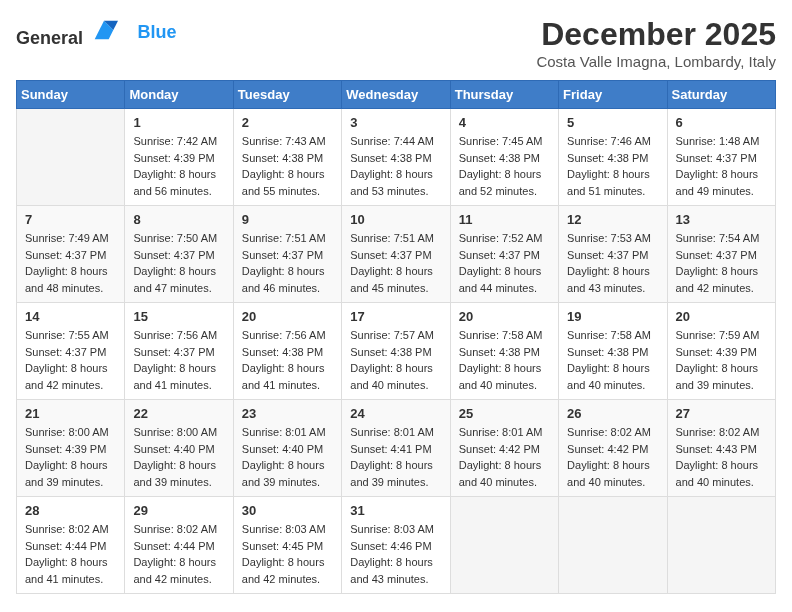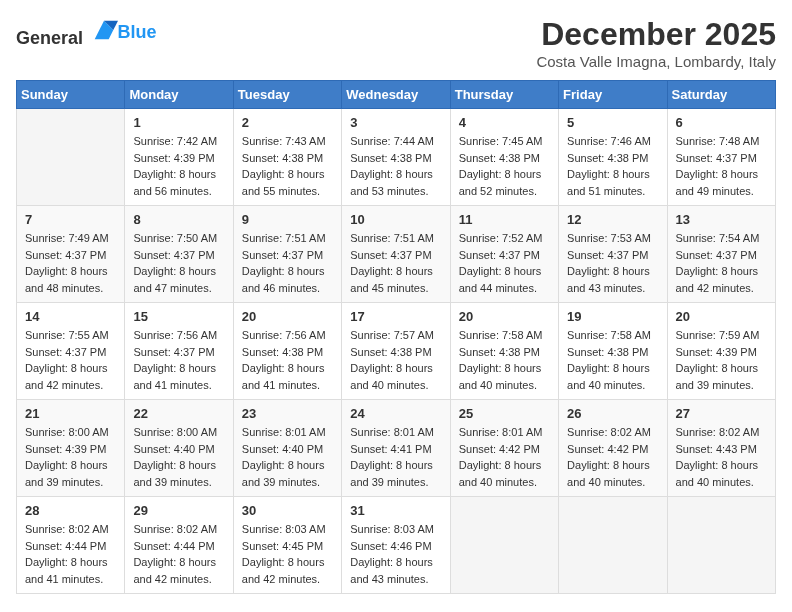--- a/index.html
+++ b/index.html
@@ -12,20 +12,21 @@
     }
     .header-area {
       display: flex;
       justify-content: space-between;
       align-items: flex-start;
       margin-bottom: 10px;
     }
     .logo {
       display: flex;
       align-items: center;
+      gap: 20px;
     }
     .logo-text-general {
       font-size: 18px;
       font-weight: bold;
       color: #333;
     }
     .logo-text-blue {
       font-size: 18px;
       font-weight: bold;
       color: #2196F3;
@@ -161,21 +162,21 @@
           <span class="day-number">5</span>
           <div class="day-info">
             <span>Sunrise: 7:46 AM</span><br>
             <span>Sunset: 4:38 PM</span><br>
             <span>Daylight: 8 hours and 51 minutes.</span>
           </div>
         </td>
         <td>
           <span class="day-number">6</span>
           <div class="day-info">
-            <span>Sunrise: 7:48 AM</span><br>
+            <span>Sunrise: 1:48 AM</span><br>
             <span>Sunset: 4:37 PM</span><br>
             <span>Daylight: 8 hours and 49 minutes.</span>
           </div>
         </td>
       </tr>
       <tr>
         <td>
           <span class="day-number">7</span>
           <div class="day-info">
             <span>Sunrise: 7:49 AM</span><br>

